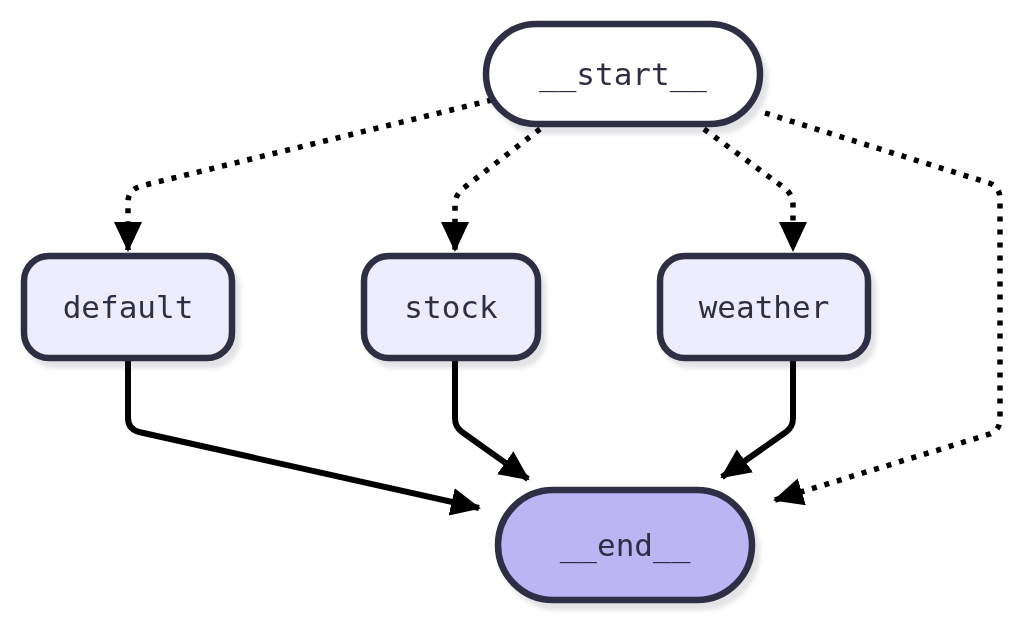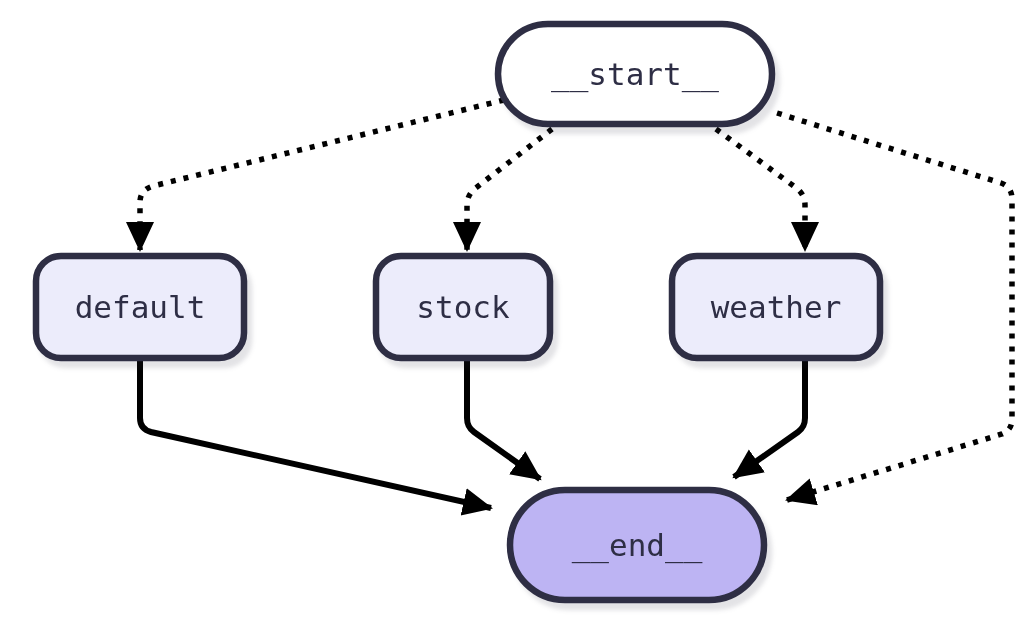--- a/index.html
+++ b/index.html
@@ -8,21 +8,20 @@
     background: #ffffff;
     width: 1024px;
     height: 621px;
     overflow: hidden;
     font-family: "DejaVu Sans Mono", "Liberation Mono", monospace;
   }
   .canvas-wrap {
     width: 896px;
     height: 621px;
     position: relative;
-    padding-left: 12px;
   }
   svg { display: block; }
 
   .edge {
     fill: none;
     stroke: #000000;
     stroke-width: 6;
   }
   .edge.dotted {
     stroke-width: 5.5;

